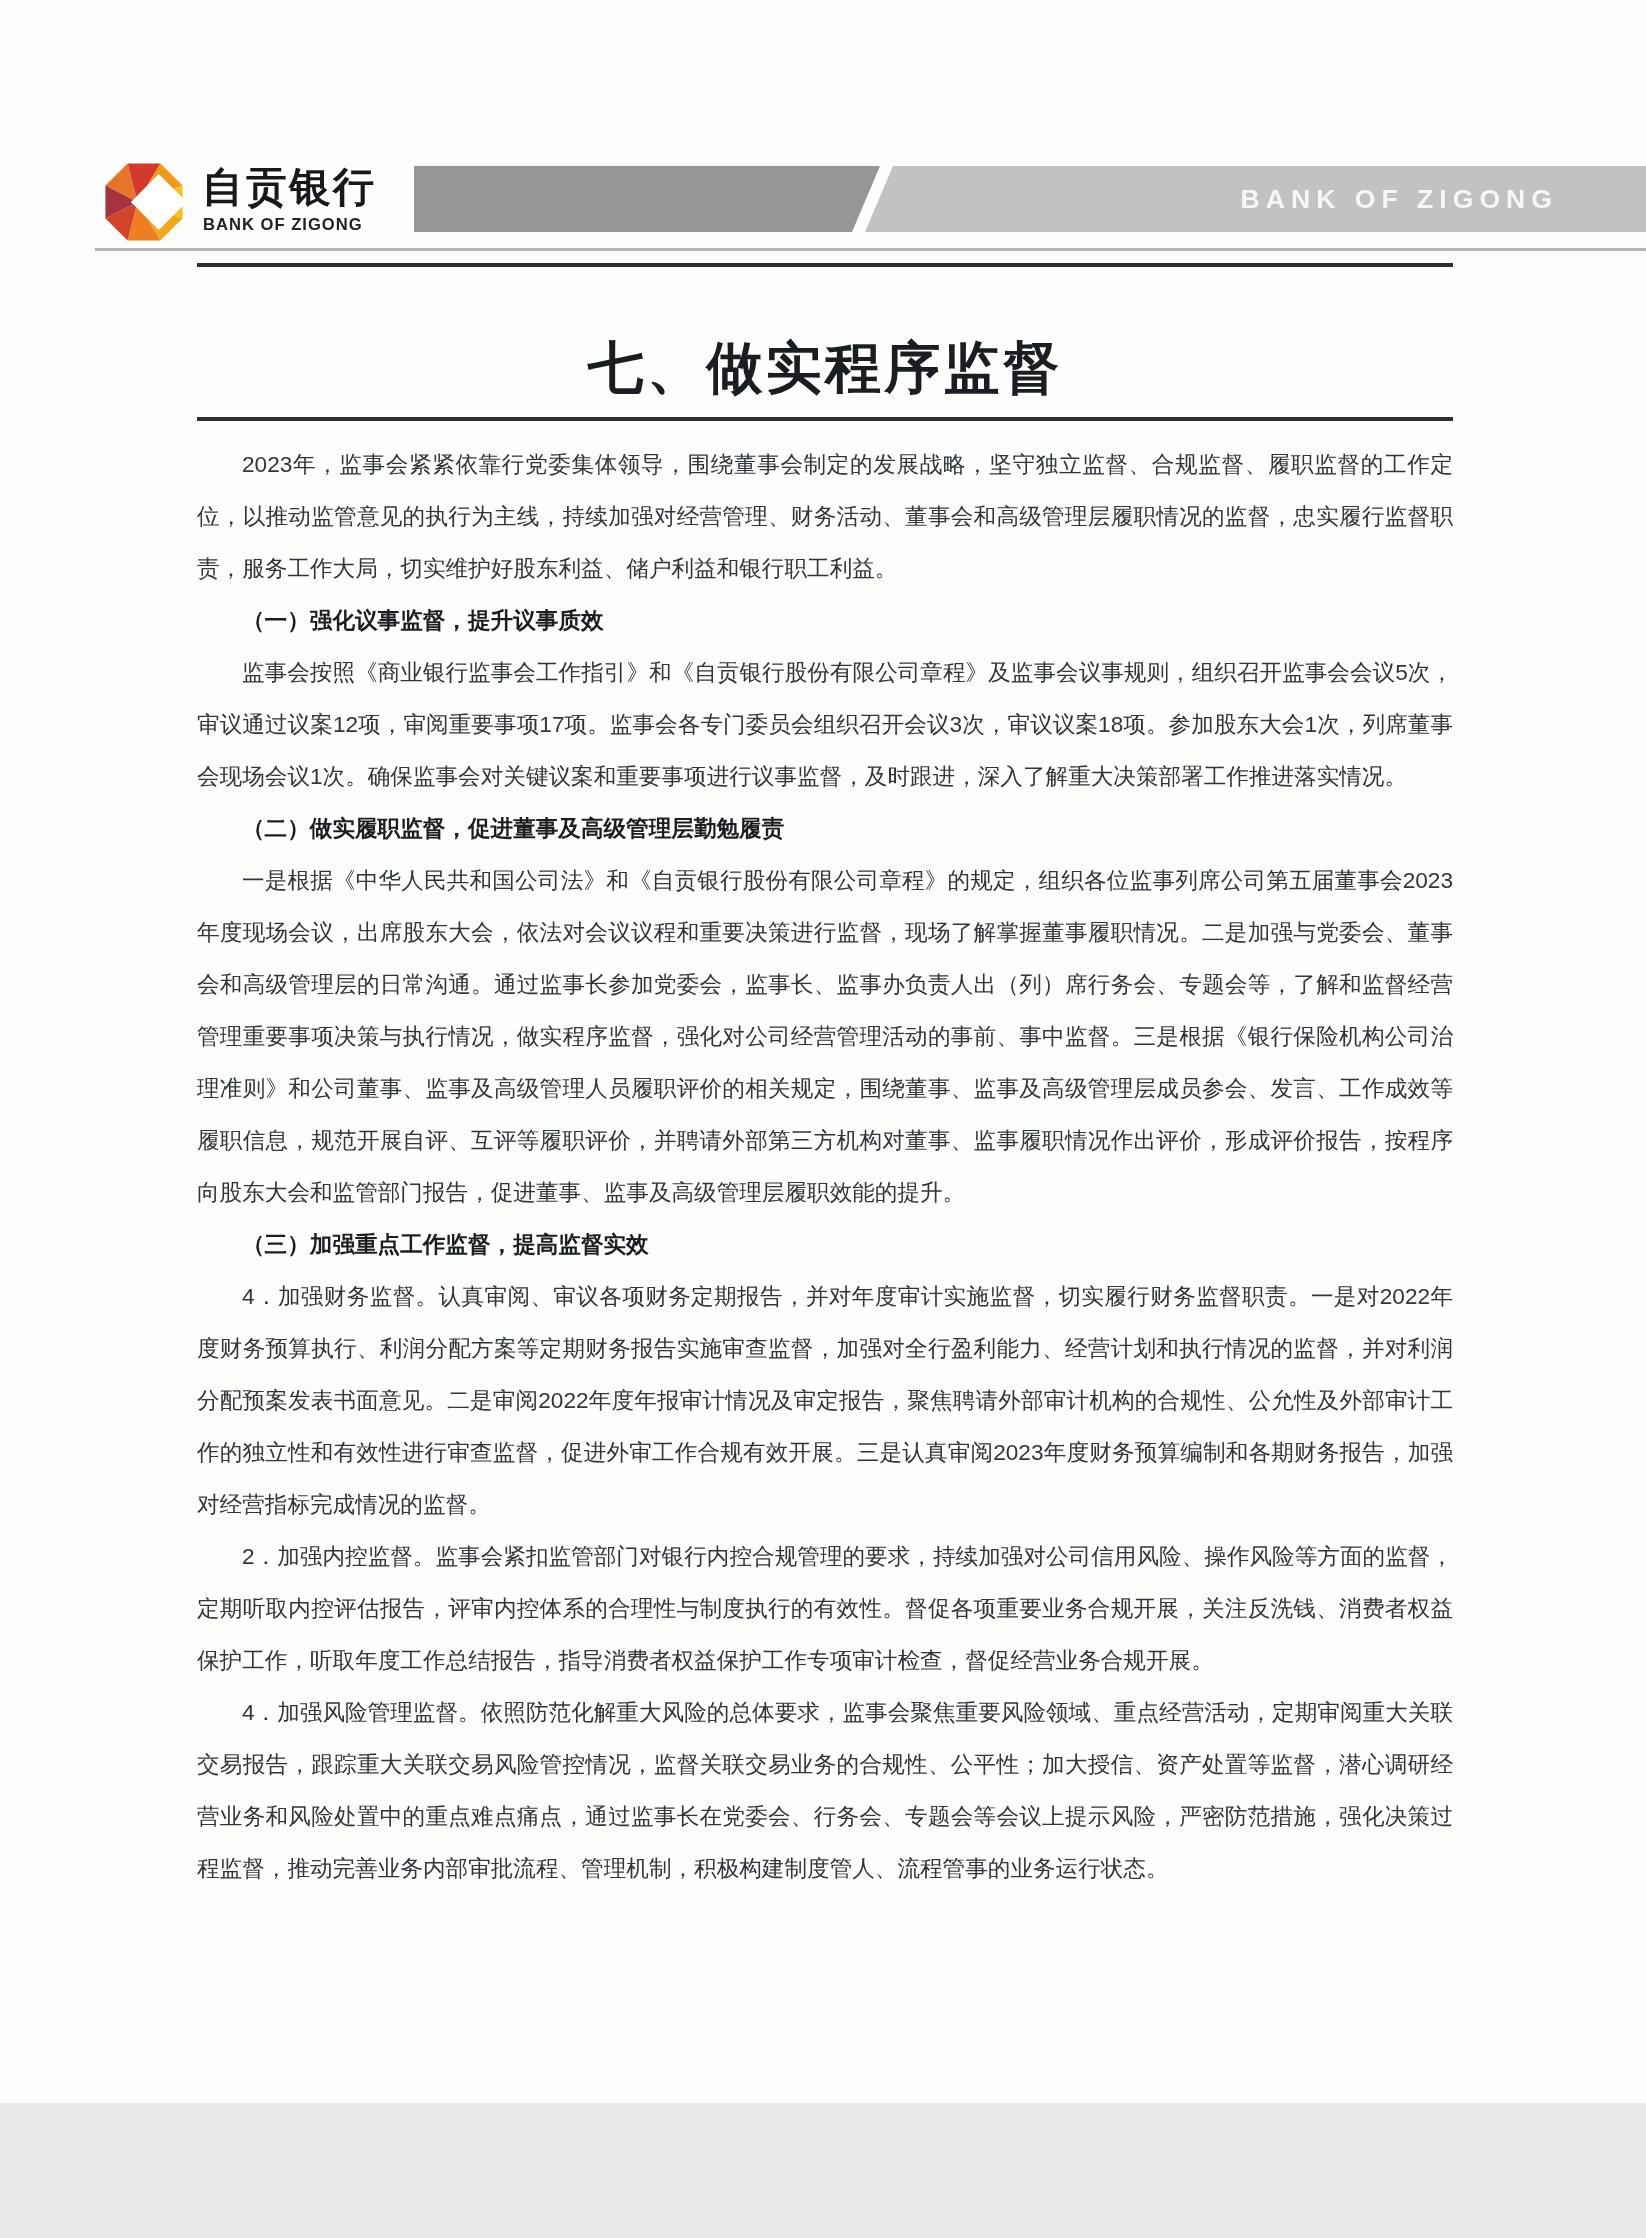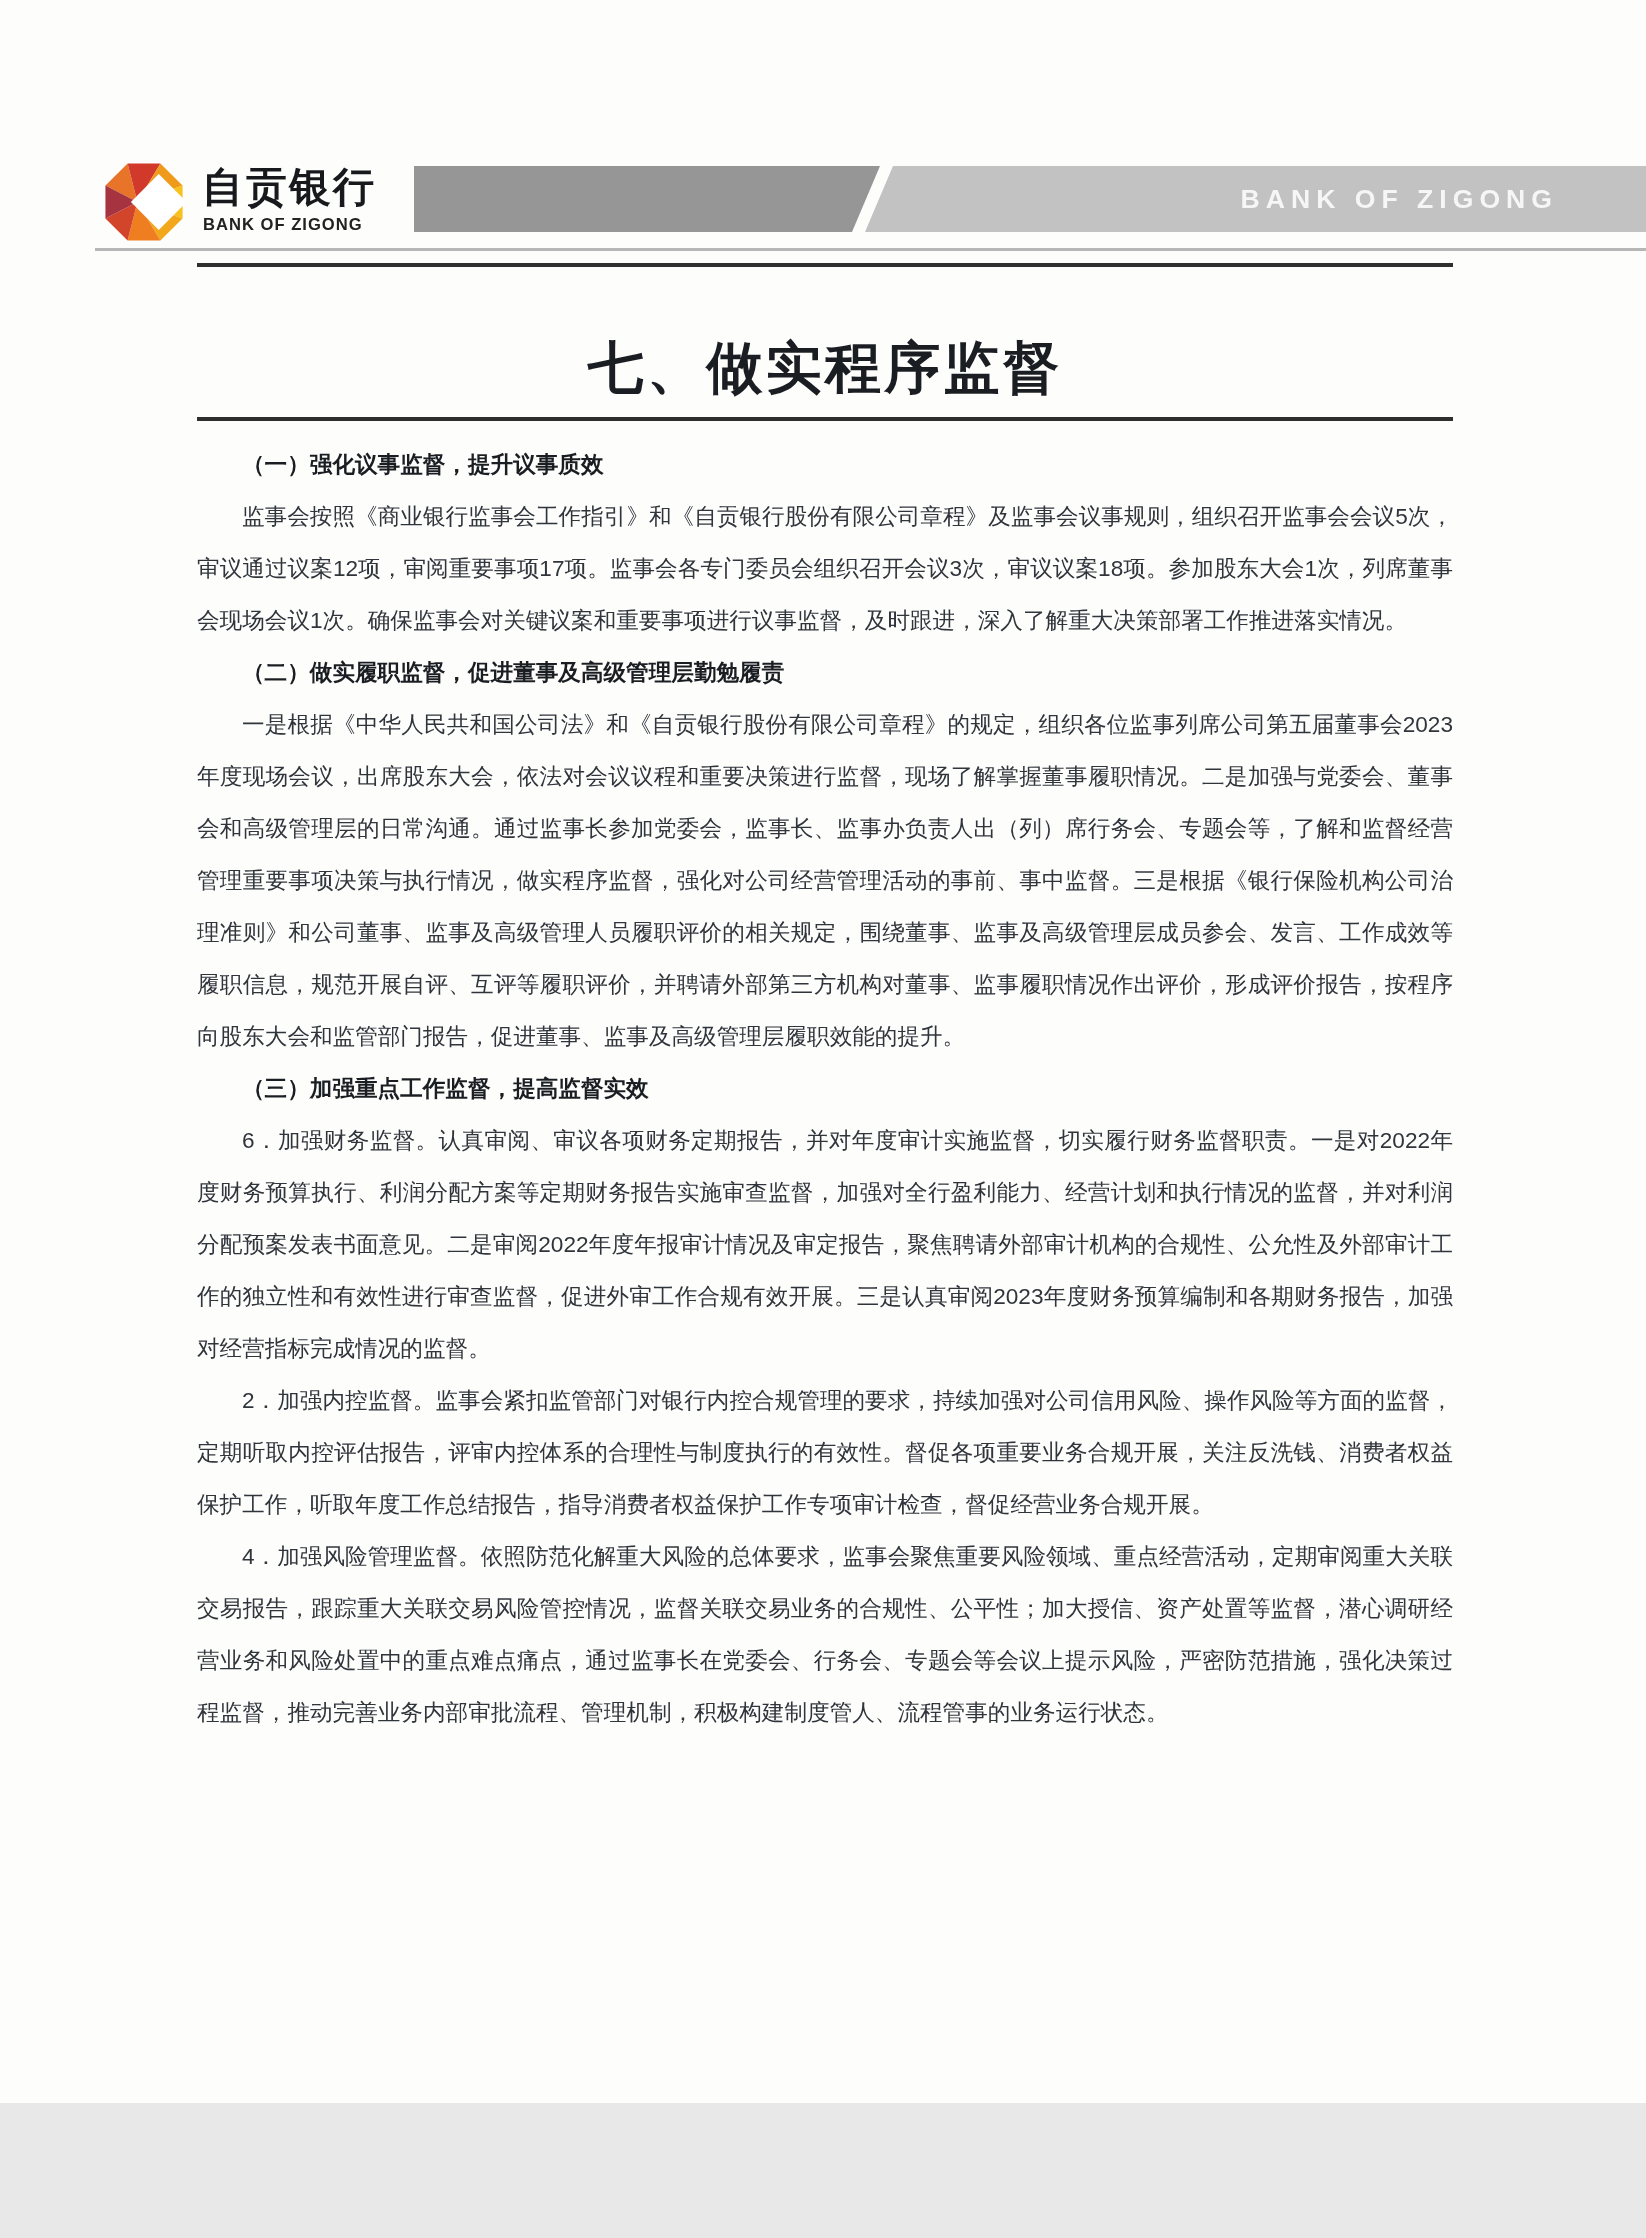--- a/index.html
+++ b/index.html
@@ -133,26 +133,27 @@
     <div class="header-rule"></div>
   </div>
 
   <div>
     <div class="title-rule top"></div>
     <div class="page-title">七、做实程序监督</div>
     <div class="title-rule bottom"></div>
   </div>
 
   <div class="body-blocks">
+      <p class="body-paragraph">2023年，监事会紧紧依靠行党委集体领导，围绕董事会制定的发展战略，坚守独立监督、合规监督、履职监督的工作定位，以推动监管意见的执行为主线，持续加强对经营管理、财务活动、董事会和高级管理层履职情况的监督，忠实履行监督职责，服务工作大局，切实维护好股东利益、储户利益和银行职工利益。</p>
       <p class="body-heading">（一）强化议事监督，提升议事质效</p>
       <p class="body-paragraph">监事会按照《商业银行监事会工作指引》和《自贡银行股份有限公司章程》及监事会议事规则，组织召开监事会会议5次，审议通过议案12项，审阅重要事项17项。监事会各专门委员会组织召开会议3次，审议议案18项。参加股东大会1次，列席董事会现场会议1次。确保监事会对关键议案和重要事项进行议事监督，及时跟进，深入了解重大决策部署工作推进落实情况。</p>
       <p class="body-heading">（二）做实履职监督，促进董事及高级管理层勤勉履责</p>
       <p class="body-paragraph">一是根据《中华人民共和国公司法》和《自贡银行股份有限公司章程》的规定，组织各位监事列席公司第五届董事会2023年度现场会议，出席股东大会，依法对会议议程和重要决策进行监督，现场了解掌握董事履职情况。二是加强与党委会、董事会和高级管理层的日常沟通。通过监事长参加党委会，监事长、监事办负责人出（列）席行务会、专题会等，了解和监督经营管理重要事项决策与执行情况，做实程序监督，强化对公司经营管理活动的事前、事中监督。三是根据《银行保险机构公司治理准则》和公司董事、监事及高级管理人员履职评价的相关规定，围绕董事、监事及高级管理层成员参会、发言、工作成效等履职信息，规范开展自评、互评等履职评价，并聘请外部第三方机构对董事、监事履职情况作出评价，形成评价报告，按程序向股东大会和监管部门报告，促进董事、监事及高级管理层履职效能的提升。</p>
       <p class="body-heading">（三）加强重点工作监督，提高监督实效</p>
-      <p class="body-paragraph">6．加强财务监督。认真审阅、审议各项财务定期报告，并对年度审计实施监督，切实履行财务监督职责。一是对2022年度财务预算执行、利润分配方案等定期财务报告实施审查监督，加强对全行盈利能力、经营计划和执行情况的监督，并对利润分配预案发表书面意见。二是审阅2022年度年报审计情况及审定报告，聚焦聘请外部审计机构的合规性、公允性及外部审计工作的独立性和有效性进行审查监督，促进外审工作合规有效开展。三是认真审阅2023年度财务预算编制和各期财务报告，加强对经营指标完成情况的监督。</p>
+      <p class="body-paragraph">4．加强财务监督。认真审阅、审议各项财务定期报告，并对年度审计实施监督，切实履行财务监督职责。一是对2022年度财务预算执行、利润分配方案等定期财务报告实施审查监督，加强对全行盈利能力、经营计划和执行情况的监督，并对利润分配预案发表书面意见。二是审阅2022年度年报审计情况及审定报告，聚焦聘请外部审计机构的合规性、公允性及外部审计工作的独立性和有效性进行审查监督，促进外审工作合规有效开展。三是认真审阅2023年度财务预算编制和各期财务报告，加强对经营指标完成情况的监督。</p>
       <p class="body-paragraph">2．加强内控监督。监事会紧扣监管部门对银行内控合规管理的要求，持续加强对公司信用风险、操作风险等方面的监督，定期听取内控评估报告，评审内控体系的合理性与制度执行的有效性。督促各项重要业务合规开展，关注反洗钱、消费者权益保护工作，听取年度工作总结报告，指导消费者权益保护工作专项审计检查，督促经营业务合规开展。</p>
       <p class="body-paragraph">4．加强风险管理监督。依照防范化解重大风险的总体要求，监事会聚焦重要风险领域、重点经营活动，定期审阅重大关联交易报告，跟踪重大关联交易风险管控情况，监督关联交易业务的合规性、公平性；加大授信、资产处置等监督，潜心调研经营业务和风险处置中的重点难点痛点，通过监事长在党委会、行务会、专题会等会议上提示风险，严密防范措施，强化决策过程监督，推动完善业务内部审批流程、管理机制，积极构建制度管人、流程管事的业务运行状态。</p>
     </div>
 
   <div>
     <div class="footer-page-number">09</div>
     <div class="footer-arrow"></div>
     <div class="footer-divider"></div>
     <div class="footer-report-cn">2023年度报告</div>
     <div class="footer-report-en">ANNUAL REPORT</div>

